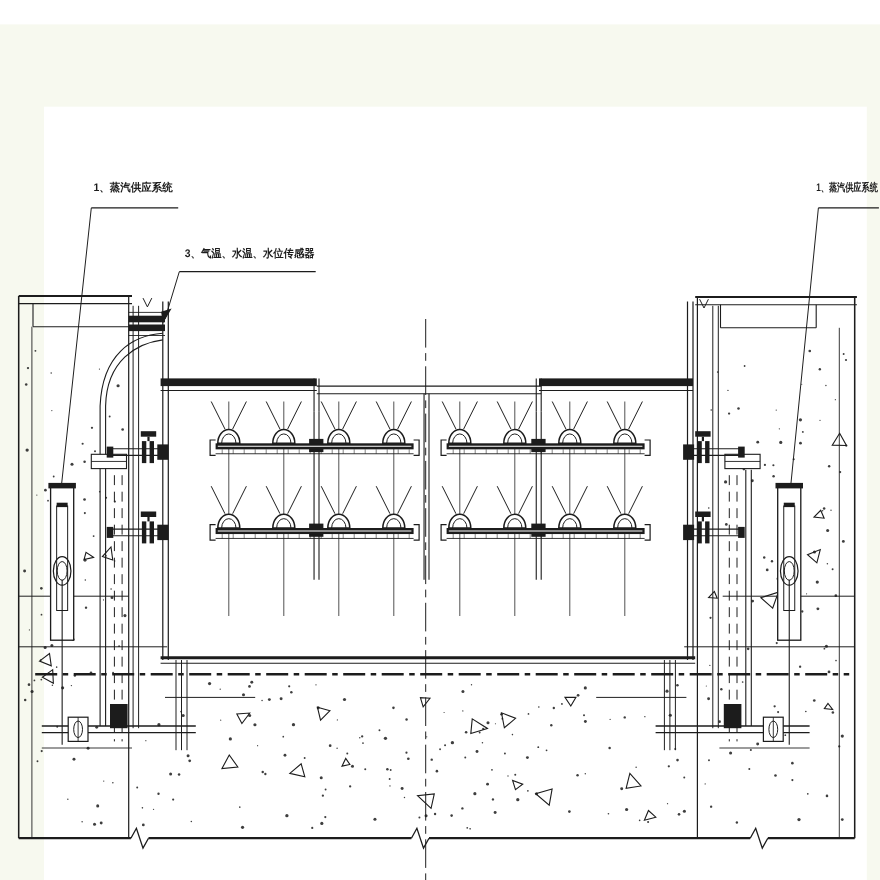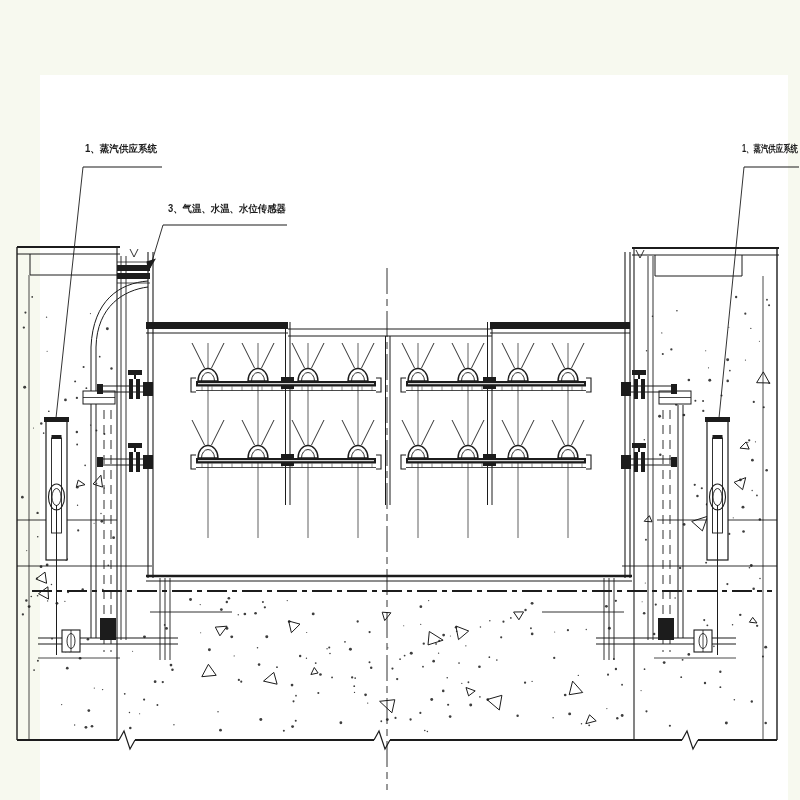--- a/index.html
+++ b/index.html
@@ -1,20 +1,20 @@
 <!DOCTYPE html>
 <html><head>
 <meta charset="utf-8">
 <style>
   html,body{margin:0;padding:0;}
   body{
     width:800px;height:800px;overflow:hidden;
     font-family:"Liberation Sans", sans-serif;
   }
-  .stage{position:relative;width:800px;height:760px;}
+  .stage{position:relative;width:800px;height:760px;margin-top:22px;}
   svg{display:block;}
   text.anno{
     font-family:"Liberation Sans", sans-serif;
     font-size:10px;font-weight:700;
   }
 </style>
 </head>
 <body>
 
 <div class="stage">

